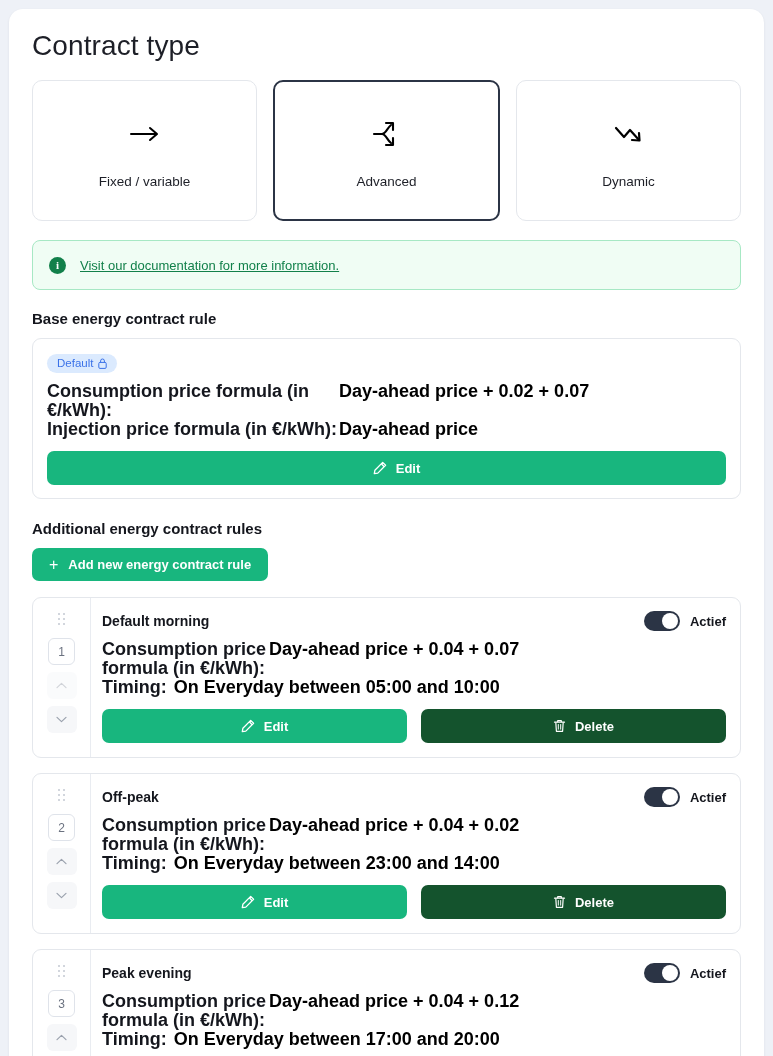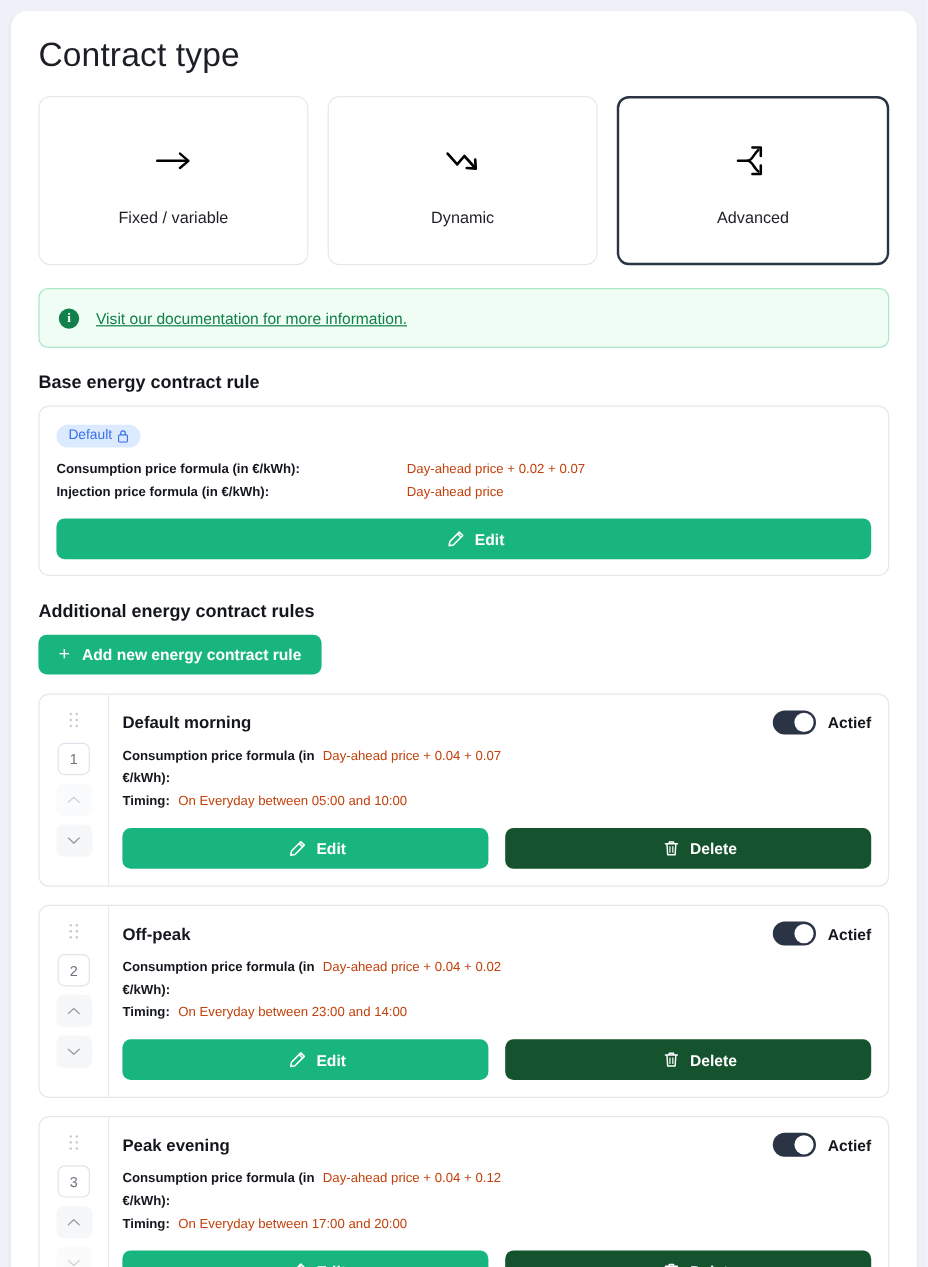--- a/index.html
+++ b/index.html
@@ -122,30 +122,30 @@
     background: #dbeafe;
     color: #3b72e8;
     font-size: 11.5px;
     border-radius: 999px;
     padding: 3px 10px 4px 10px;
     margin-bottom: 9px;
   }
 
   .kv-row {
     display: flex;
-    font-size: 11px;
+    font-size: 18px;
     line-height: 19px;
   }
   .kv-label {
     color: #14161d;
     font-weight: bold;
     flex: 0 0 auto;
   }
   .base-card .kv-label { width: 292px; }
-  .kv-value { color: #c2410c; font-weight: normal; }
+  .kv-value { color: #000000; font-weight: bold; }
 
   .btn {
     border: none;
     border-radius: 7px;
     height: 34px;
     display: flex;
     align-items: center;
     justify-content: center;
     gap: 9px;
     font-size: 13px;
@@ -286,42 +286,42 @@
     <div class="type-row">
 
       <div class="type-card">
         <span class="type-icon">
           <svg width="34" height="22" viewBox="0 0 34 22">
             <path d="M3 11 H28" stroke="#000" stroke-width="2" fill="none" stroke-linecap="round"></path>
             <path d="M22 5 L29 11 L22 17" stroke="#000" stroke-width="2" fill="none" stroke-linecap="round" stroke-linejoin="round"></path>
           </svg>
         </span>
         <span class="type-label">Fixed / variable</span>
-      </div>
-
-      <div class="type-card">
-        <span class="type-icon">
-          <svg width="34" height="26" viewBox="0 0 34 26">
-            <path d="M4 7 L12 16 L18 9 L27 19" stroke="#000" stroke-width="2.2" fill="none" stroke-linecap="round" stroke-linejoin="round"></path>
-            <path d="M27 12 L27.5 19.5 L20 19" stroke="#000" stroke-width="2.2" fill="none" stroke-linecap="round" stroke-linejoin="round"></path>
-          </svg>
-        </span>
-        <span class="type-label">Dynamic</span>
       </div>
 
       <div class="type-card selected">
         <span class="type-icon">
           <svg width="30" height="32" viewBox="0 0 30 32">
             <path d="M2 16 H10 C14 16 15 10 19 7" stroke="#000" stroke-width="2.1" fill="none" stroke-linecap="round"></path>
             <path d="M14 5 H21 V12" stroke="#000" stroke-width="2.1" fill="none" stroke-linecap="round" stroke-linejoin="round"></path>
             <path d="M10 16 C14 16 15 22 19 25" stroke="#000" stroke-width="2.1" fill="none" stroke-linecap="round"></path>
             <path d="M21 20 V27 H14" stroke="#000" stroke-width="2.1" fill="none" stroke-linecap="round" stroke-linejoin="round"></path>
           </svg>
         </span>
         <span class="type-label">Advanced</span>
+      </div>
+
+      <div class="type-card">
+        <span class="type-icon">
+          <svg width="34" height="26" viewBox="0 0 34 26">
+            <path d="M4 7 L12 16 L18 9 L27 19" stroke="#000" stroke-width="2.2" fill="none" stroke-linecap="round" stroke-linejoin="round"></path>
+            <path d="M27 12 L27.5 19.5 L20 19" stroke="#000" stroke-width="2.2" fill="none" stroke-linecap="round" stroke-linejoin="round"></path>
+          </svg>
+        </span>
+        <span class="type-label">Dynamic</span>
       </div>
 
     </div>
 
     
     <div class="info-banner">
       <span class="info-icon">i</span>
       <a class="info-link">Visit our documentation for more information.</a>
     </div>
 

